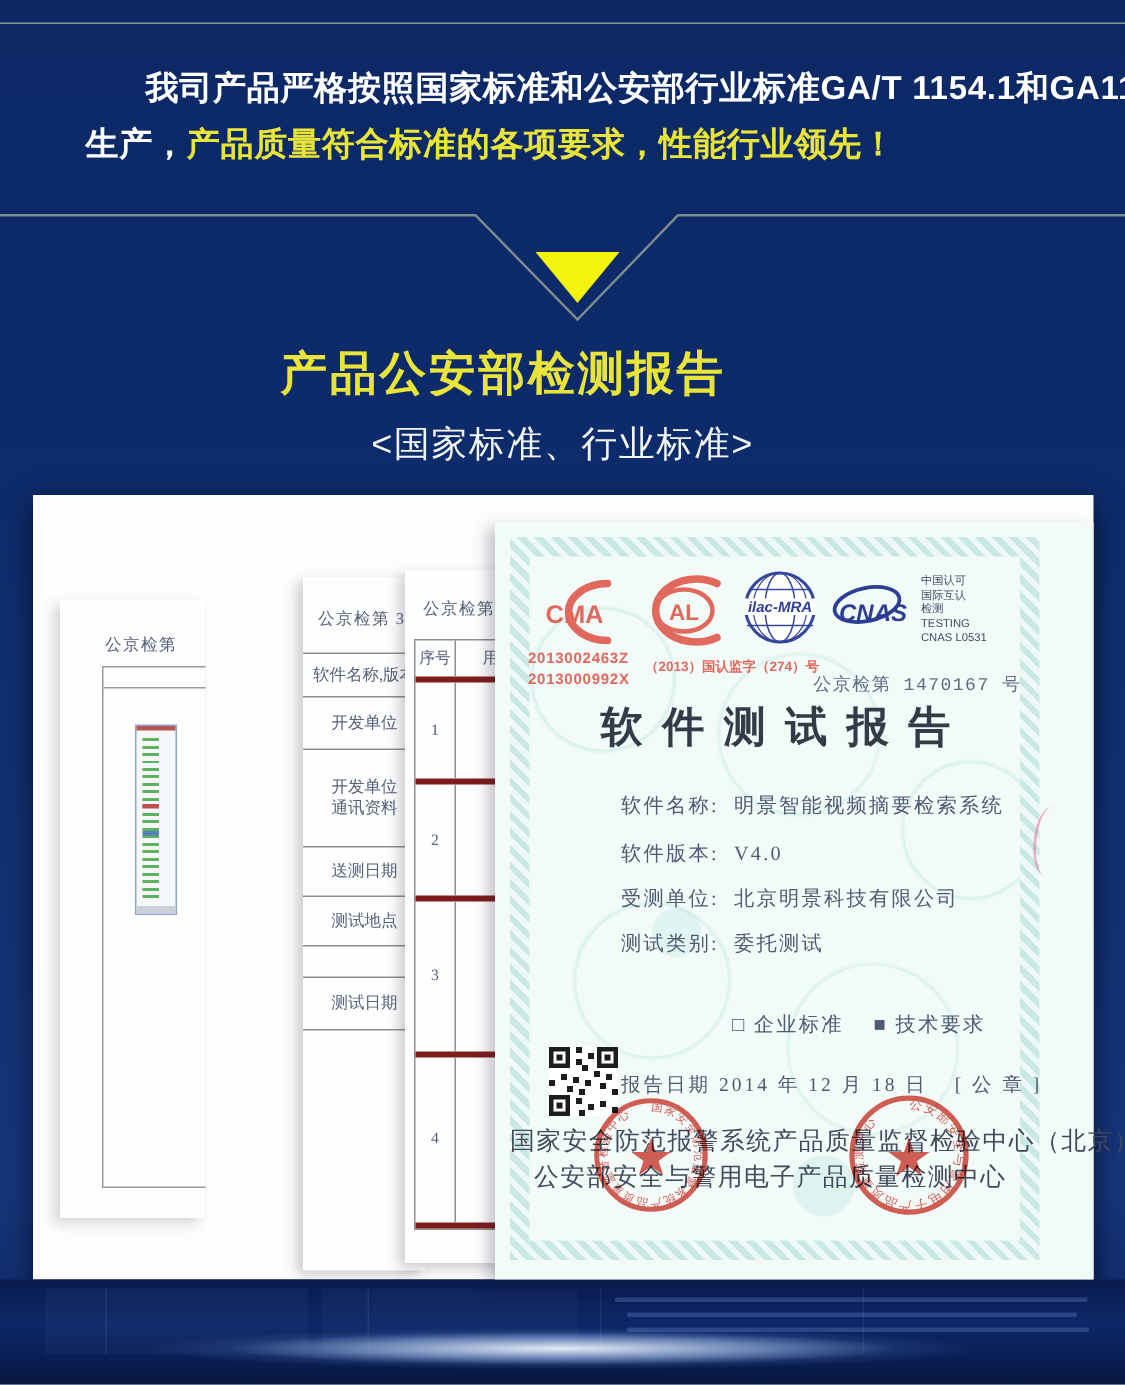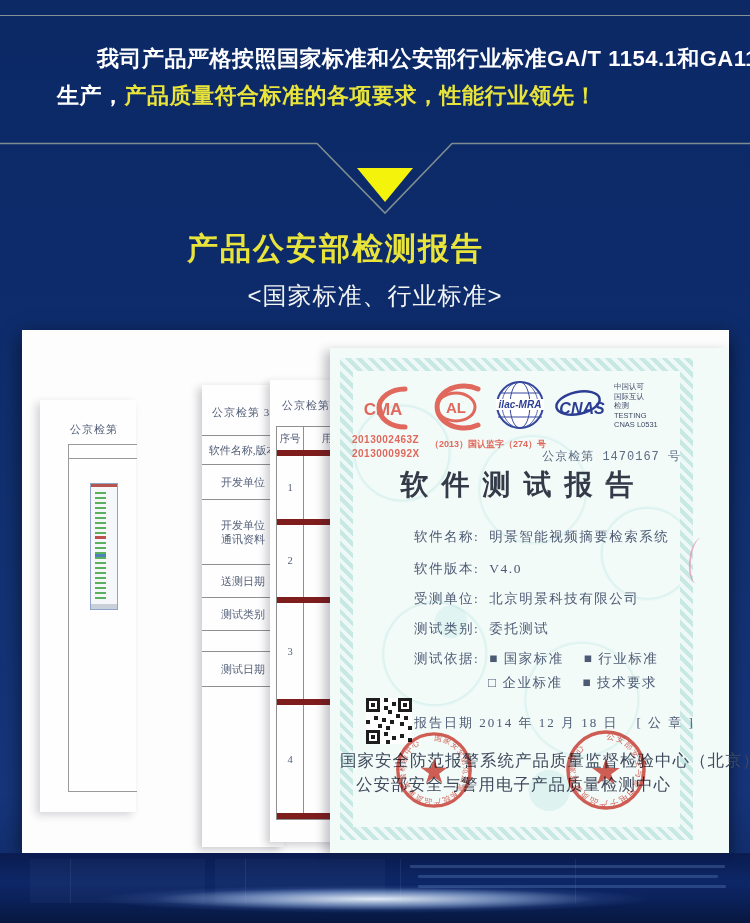--- a/index.html
+++ b/index.html
@@ -53,21 +53,21 @@
   .p3 .hdr{top:20px;left:10px;}
   .p3 .tbl{position:absolute;top:50px;left:0;right:0;}
   .p3 .cell{border-top:1px solid #8f8f8f;display:flex;align-items:center;justify-content:center;
     font-size:11px;color:#55617a;text-align:center;white-space:pre-line;line-height:14px;}
   .p3 .cell.last{border-bottom:1px solid #8f8f8f;}
 
   
   .p4{left:248px;top:50px;width:100px;height:462px;z-index:4;box-shadow:-4px 3px 8px rgba(30,30,50,.22);}
   .p4 .hdr{top:18px;left:12px;}
   .p4 .tbl{position:absolute;top:46px;left:6px;right:-2px;bottom:22px;border:1px solid #8f8f8f;display:flex;flex-direction:column;}
-  .p4 .row{display:flex;border-bottom:6px solid #7f1d1d;}
+  .p4 .row{display:flex;border-bottom:4px solid #7f1d1d;}
   .p4 .row.norule{border-bottom:none;flex:1;}
   .p4 .c1{width:26px;border-right:1px solid #8f8f8f;display:flex;align-items:center;justify-content:center;font-size:10.5px;color:#55617a;}
   .p4 .c2{flex:1;display:flex;align-items:center;justify-content:center;font-size:10.5px;color:#55617a;}
 
   
   .cert{left:308px;top:18px;width:399px;height:505px;z-index:5;background:#f3fbf9;
     box-shadow:-5px 3px 10px rgba(30,30,50,.28);font-family:"Liberation Serif",serif;}
   .cert .frame{position:absolute;top:10px;left:10px;right:36px;bottom:13px;
     border:13px solid #d8efeb;
     border-image:repeating-linear-gradient(45deg,#c8e8e3 0 4px,#eef9f7 4px 8px) 13;}
@@ -141,21 +141,21 @@
 
 
   <div class="paper p3">
     <div class="hdr">公京检第 342</div>
     <div class="tbl">
       <div class="cell" style="height:28px">软件名称,版本</div>
       <div class="cell" style="height:34px">开发单位</div>
       <div class="cell" style="height:64px">开发单位
 通讯资料</div>
       <div class="cell" style="height:32px">送测日期</div>
-      <div class="cell" style="height:32px">测试类别</div>
+      <div class="cell" style="height:32px">测试地点</div>
       <div class="cell" style="height:20px"></div>
       <div class="cell last" style="height:34px">测试日期</div>
     </div>
   </div>
 
   <div class="paper p4">
     <div class="hdr">公京检第 1</div>
     <div class="tbl">
       <div class="row" style="height:26px">
         <div class="c1">序号</div>
@@ -227,23 +227,20 @@
       <span class="lab">软件名称:</span><span>明景智能视频摘要检索系统</span>
     </div>
     <div class="abs frow" style="top:212px">
       <span class="lab">软件版本:</span><span>V4.0</span>
     </div>
     <div class="abs frow" style="top:242px">
       <span class="lab">受测单位:</span><span>北京明景科技有限公司</span>
     </div>
     <div class="abs frow" style="top:272px">
       <span class="lab">测试类别:</span><span>委托测试</span>
-    </div>
-    <div class="abs frow" style="top:302px">
-      <span class="lab">测试依据:</span><span>■ 国家标准　 ■ 行业标准</span>
     </div>
     <div class="abs frow" style="top:326px;left:158px">
       <span>□ 企业标准　 ■ 技术要求</span>
     </div>
 
     <svg class="abs" style="left:36px;top:350px" width="46" height="46" viewBox="0 0 46 46">
       <rect x="0" y="0" width="46" height="46" fill="#ffffff"></rect>
       <g fill="#1d1d1d">
         <rect x="0" y="0" width="14" height="14"></rect>
           <rect x="32" y="0" width="14" height="14"></rect>

